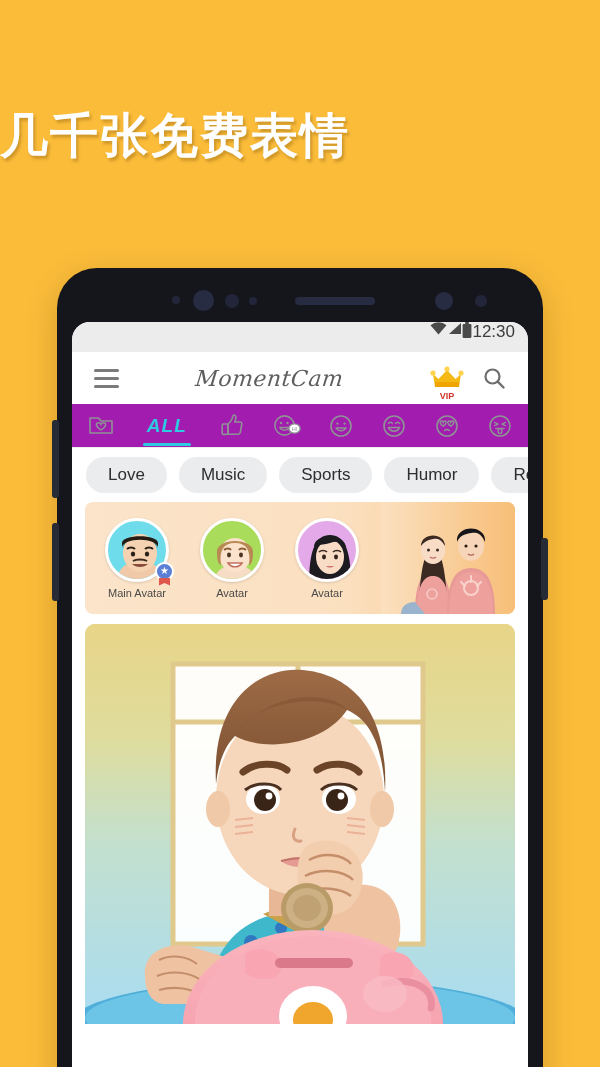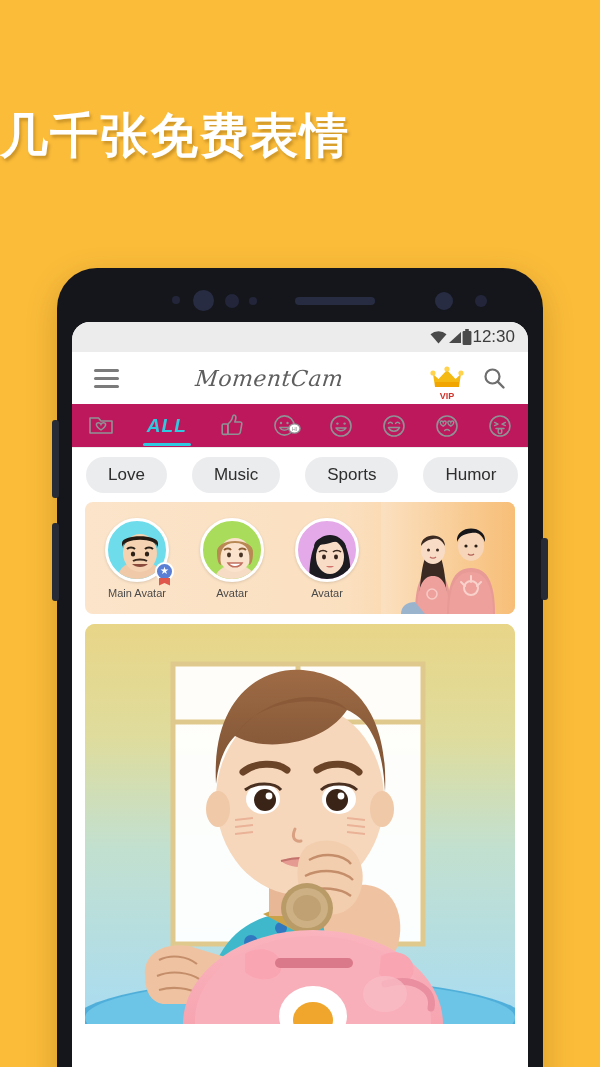--- a/index.html
+++ b/index.html
@@ -60,21 +60,21 @@
     left:15px; top:54px;
     width:456px; height:766px;
     background:#ffffff;
     border-radius:18px 18px 0 0;
     overflow:hidden;
   }
 
   
   .statusbar {
     height:30px; background:#ececec;
-    display:flex; align-items:center; justify-content:flex-end;
+    display:flex; align-items:flex-start; justify-content:flex-end;
     padding-right:13px; gap:0;
   }
   .sb-time { font-size:17px; color:#3c3c3c; font-family:"Liberation Sans",sans-serif; }
   .ic-wifi { width:17px; height:13px; }
   .ic-sig  { width:15px; height:13px; }
   .ic-bat  { width:10px; height:16px; }
 
   
   .appbar {
     height:52px; display:flex; align-items:center;
@@ -93,37 +93,37 @@
   .vip-txt {
     position:absolute; left:0; top:26px; width:34px;
     text-align:center; font-size:9px; font-weight:700; color:#D2342B;
   }
   .search-ic { width:24px; height:24px; }
 
   
   .tabs {
     height:44px; display:flex; align-items:center;
     justify-content:space-between; padding:0 16px;
-    background:#be185d; border-bottom:1px solid #ededed;
+    background:#a21caf; border-bottom:1px solid #ededed;
   }
   .tab { position:relative; height:44px; display:flex; align-items:center; justify-content:center; }
   .tab-all {
     font-size:19px; font-weight:800; font-style:italic;
     color:#2ECAE0; letter-spacing:1px; padding:0 4px;
   }
   .tab-all:after {
     content:""; position:absolute; left:0; right:0; bottom:2px;
     height:3px; background:#2ECAE0; border-radius:2px;
   }
   .tab svg { display:block; }
 
   
   .chips {
     height:54px; display:flex; align-items:center;
-    gap:25px; padding:0 14px; background:#fff; overflow:hidden;
+    gap:12px; padding:0 14px; background:#fff; overflow:hidden;
   }
   .chip {
     background:#ebecee; border-radius:18px;
     padding:8px 22px; font-size:17px; color:#2e2e2e;
     white-space:nowrap;
   }
 
   
   .avstrip {
     margin:0 13px; height:112px; border-radius:8px;

